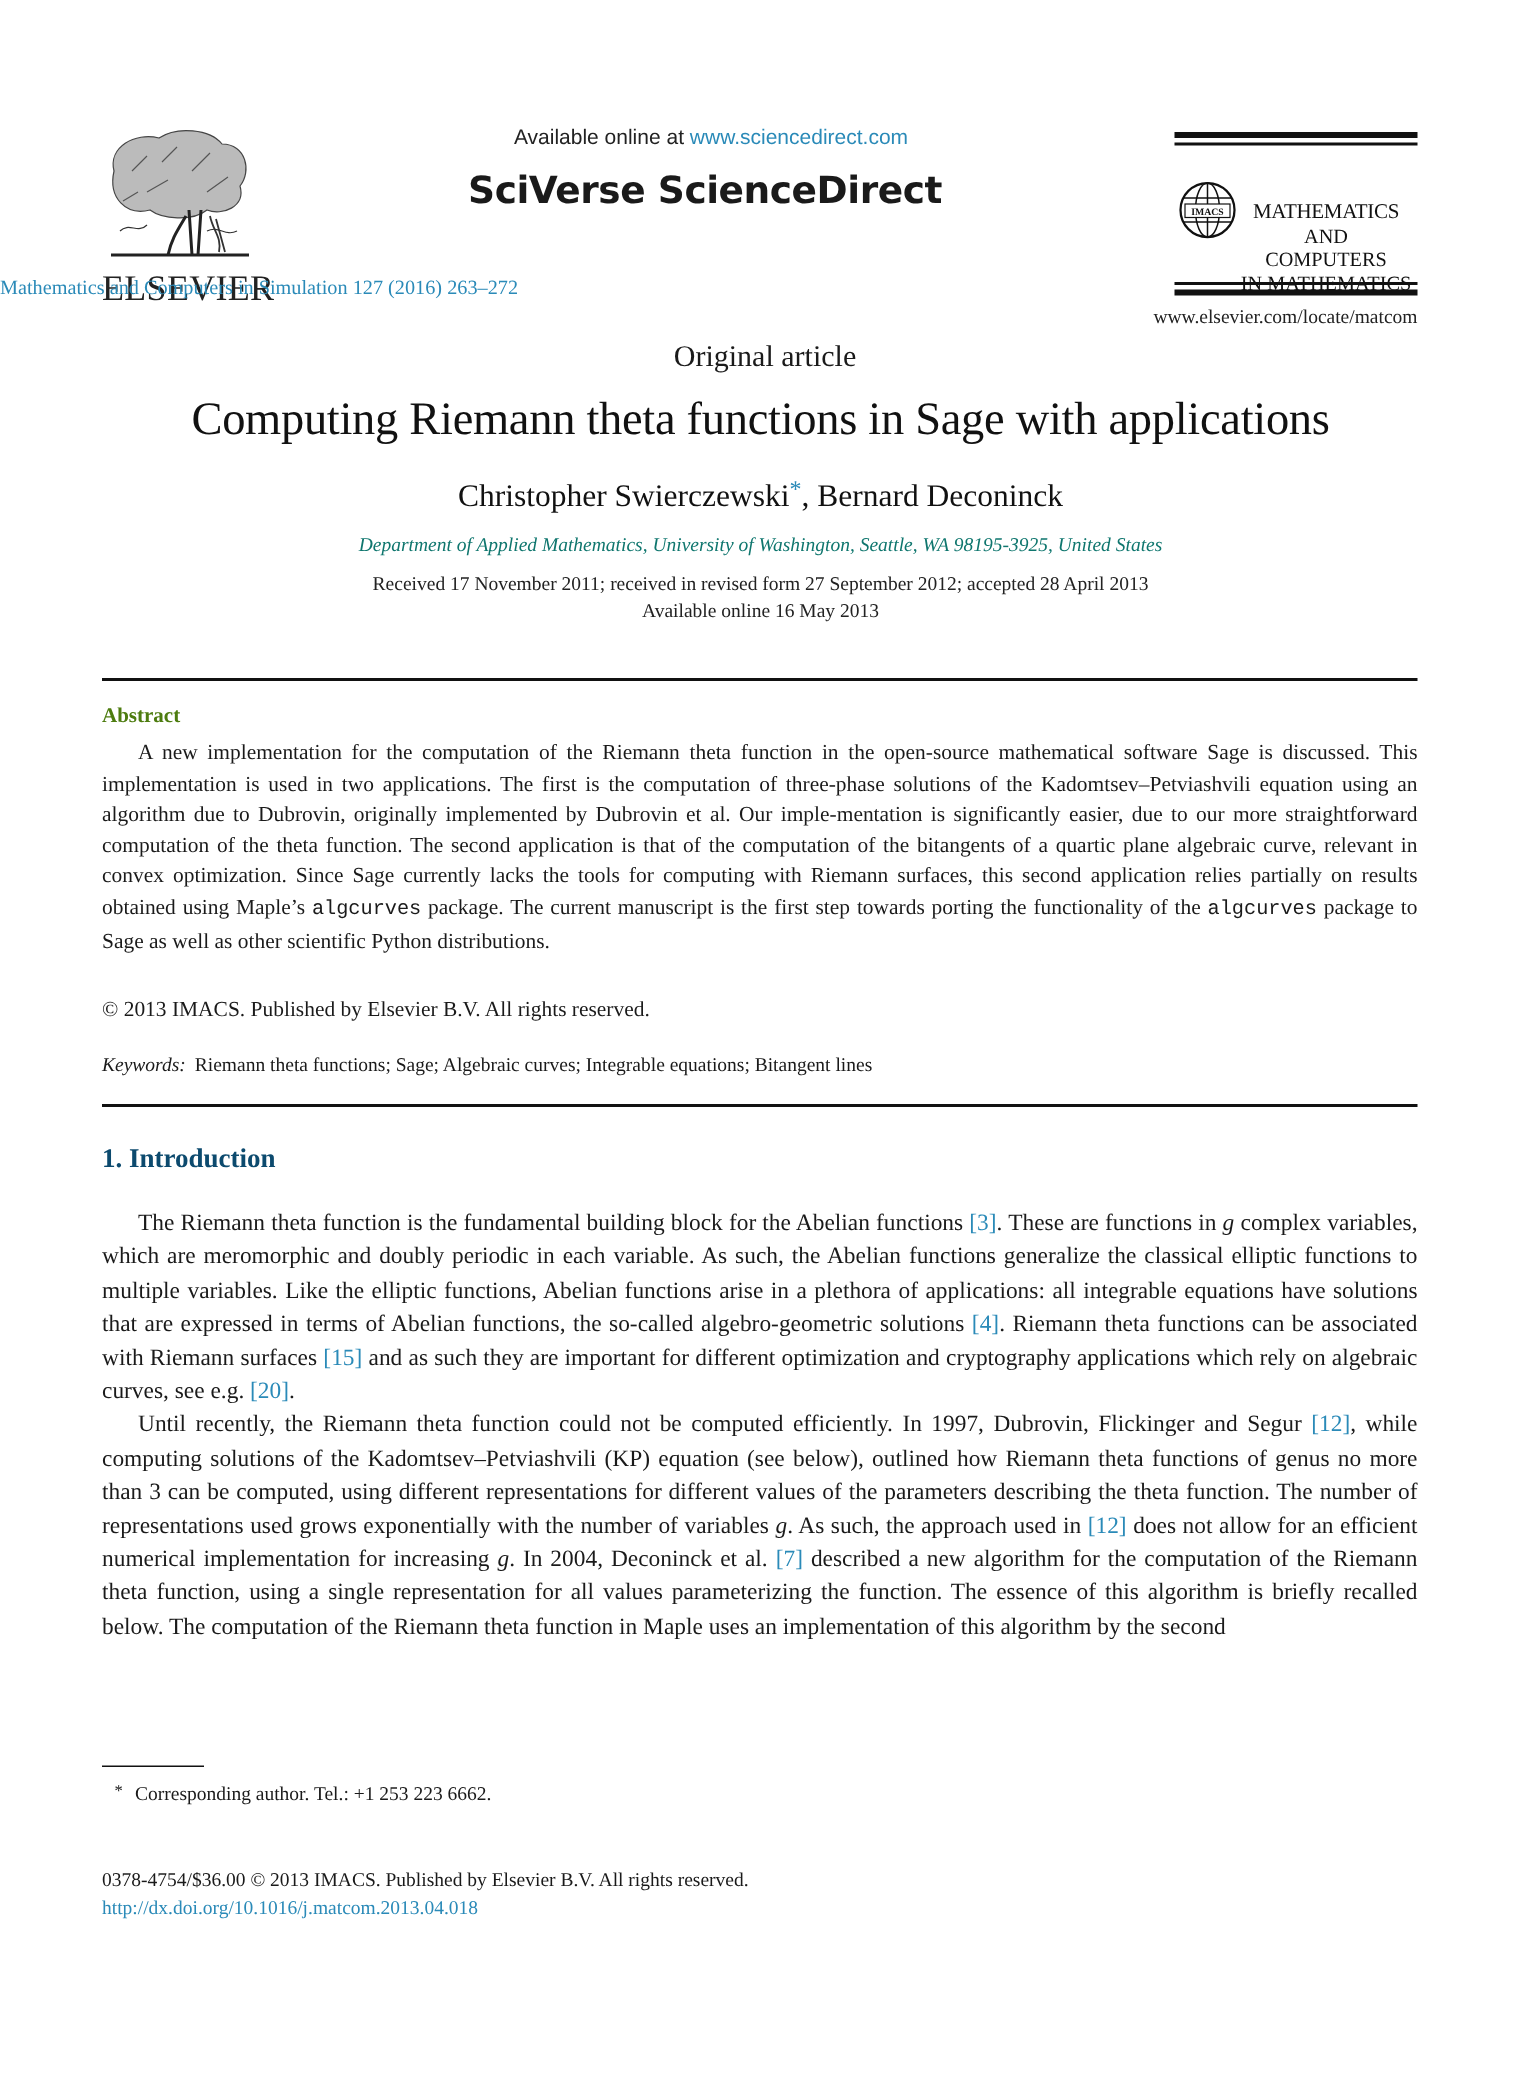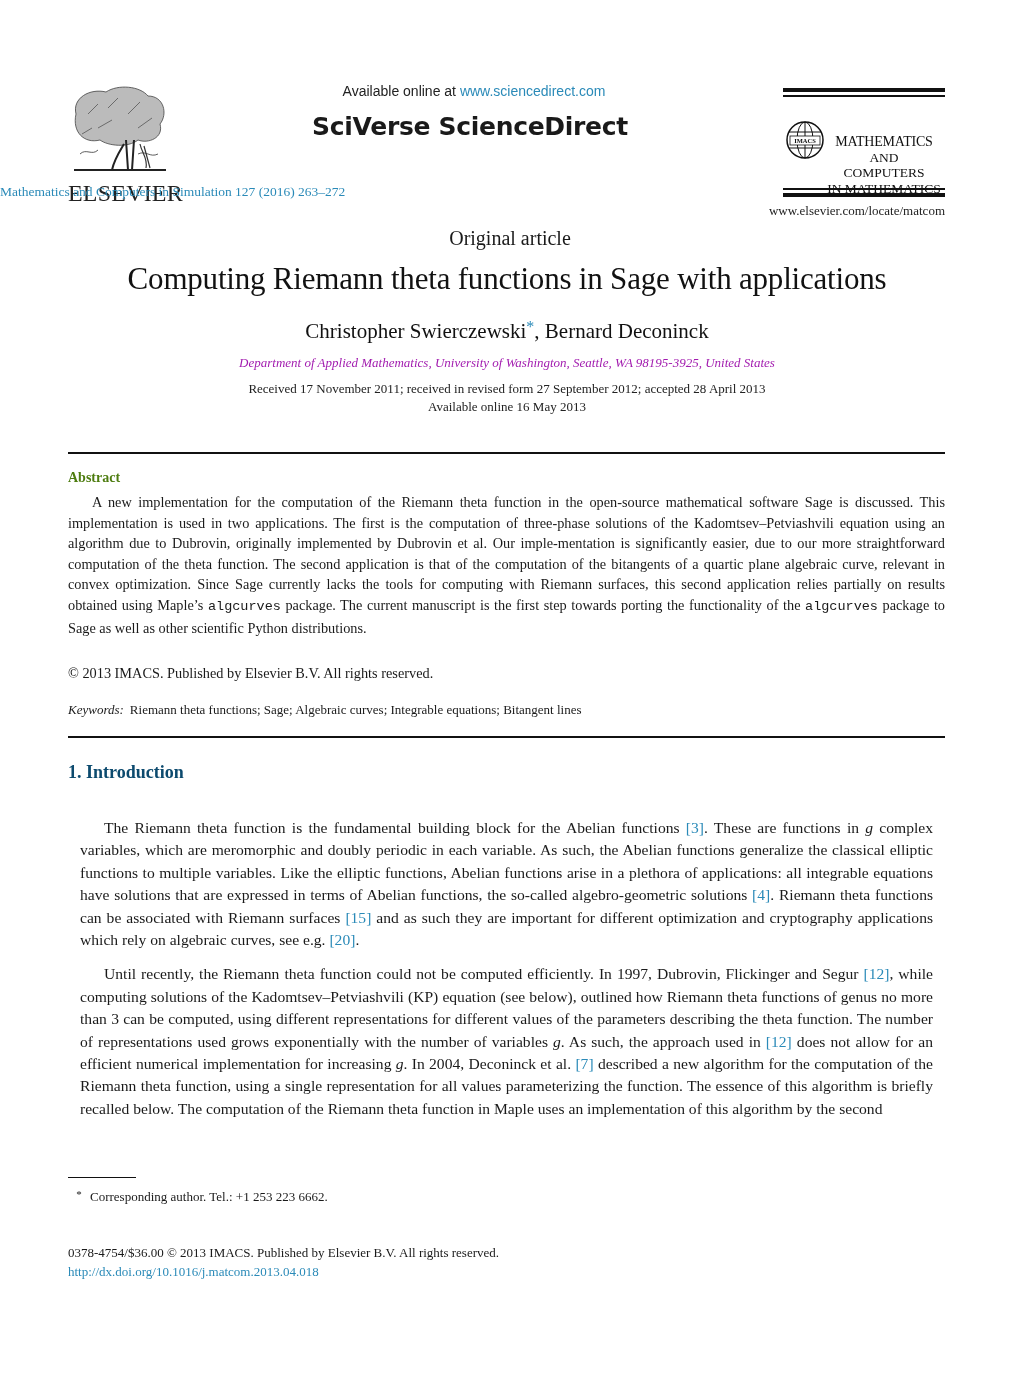--- a/index.html
+++ b/index.html
@@ -26,40 +26,40 @@
   .mcs-text { position: absolute; left: 40px; top: 24px; width: 122px; text-align: center;
               font-family: "Liberation Serif", serif; font-size: 13.5px; line-height: 15.5px; color: #111; font-weight: normal; margin-top: 26px; }
   .mcs-text .l1 { font-size: 14px; letter-spacing: -0.2px; }
   .mcs-url { left: 740px; width: 205px; top: 203px; text-align: right; font-size: 13px; color: #222; }
 
   
   .article-type { left: 0; width: 1020px; top: 227px; text-align: center; font-size: 20px; color: #1a1a1a; }
   .title { left: 0; width: 1014px; top: 261px; text-align: center; font-size: 31px; color: #111; letter-spacing: -0.2px; }
   .authors { left: 0; width: 1014px; top: 318px; text-align: center; font-size: 21px; color: #111; }
   .authors .star { color: #2a8ab8; font-size: 16px; vertical-align: 6px; }
-  .affil { left: 0; width: 1014px; top: 355px; text-align: center; font-size: 13px; font-style: italic; color: #a21caf; }
+  .affil { left: 0; width: 1014px; top: 355px; text-align: center; font-size: 13px; font-style: italic; color: #0f766e; }
   .dates { left: 0; width: 1014px; top: 380px; text-align: center; font-size: 13px; line-height: 18px; color: #222; }
 
   .rule { left: 68px; width: 877px; height: 1.5px; background: #111; }
 
   
   .abs-heading { left: 68px; top: 470px; font-size: 14px; font-weight: bold; color: #4d7c0f; }
   .abs-body { left: 68px; top: 492px; width: 877px; font-size: 14.3px; line-height: 20.6px;
               text-align: justify; color: #1a1a1a; }
   .abs-body p { margin: 0; text-indent: 24px; }
   .mono { font-family: "Liberation Mono", monospace; font-size: 13.5px; }
   .copyright { left: 68px; top: 665px; font-size: 14.3px; color: #1a1a1a; }
   .keywords { left: 68px; top: 702px; font-size: 13px; color: #1a1a1a; }
   .keywords .kw-label { font-style: italic; margin-right: 6px; }
 
   
   .sec-heading { left: 68px; top: 762px; font-size: 18px; font-weight: bold; color: #0c4a6e; }
   .body-text { left: 68px; top: 805px; width: 877px; font-size: 15.6px; line-height: 22.4px;
                text-align: justify; color: #1a1a1a; }
-  .body-text p { margin: 12px; text-indent: 24px; }
+  .body-text p { margin: 0; text-indent: 24px; }
   .body-text i { font-style: italic; }
 
   
   .fn-rule { left: 68px; top: 1177px; width: 68px; height: 1px; background: #111; }
   .fn { left: 68px; top: 1185px; font-size: 13px; line-height: 19px; color: #1a1a1a; }
   .fn .ast { display: inline-block; width: 22px; text-align: center; font-size: 11px; vertical-align: 3px; }
   .fn .indent { padding-left: 24px; }
   .issn { left: 68px; top: 1243px; font-size: 13px; line-height: 19px; color: #1a1a1a; }
 </style>
 </head>

